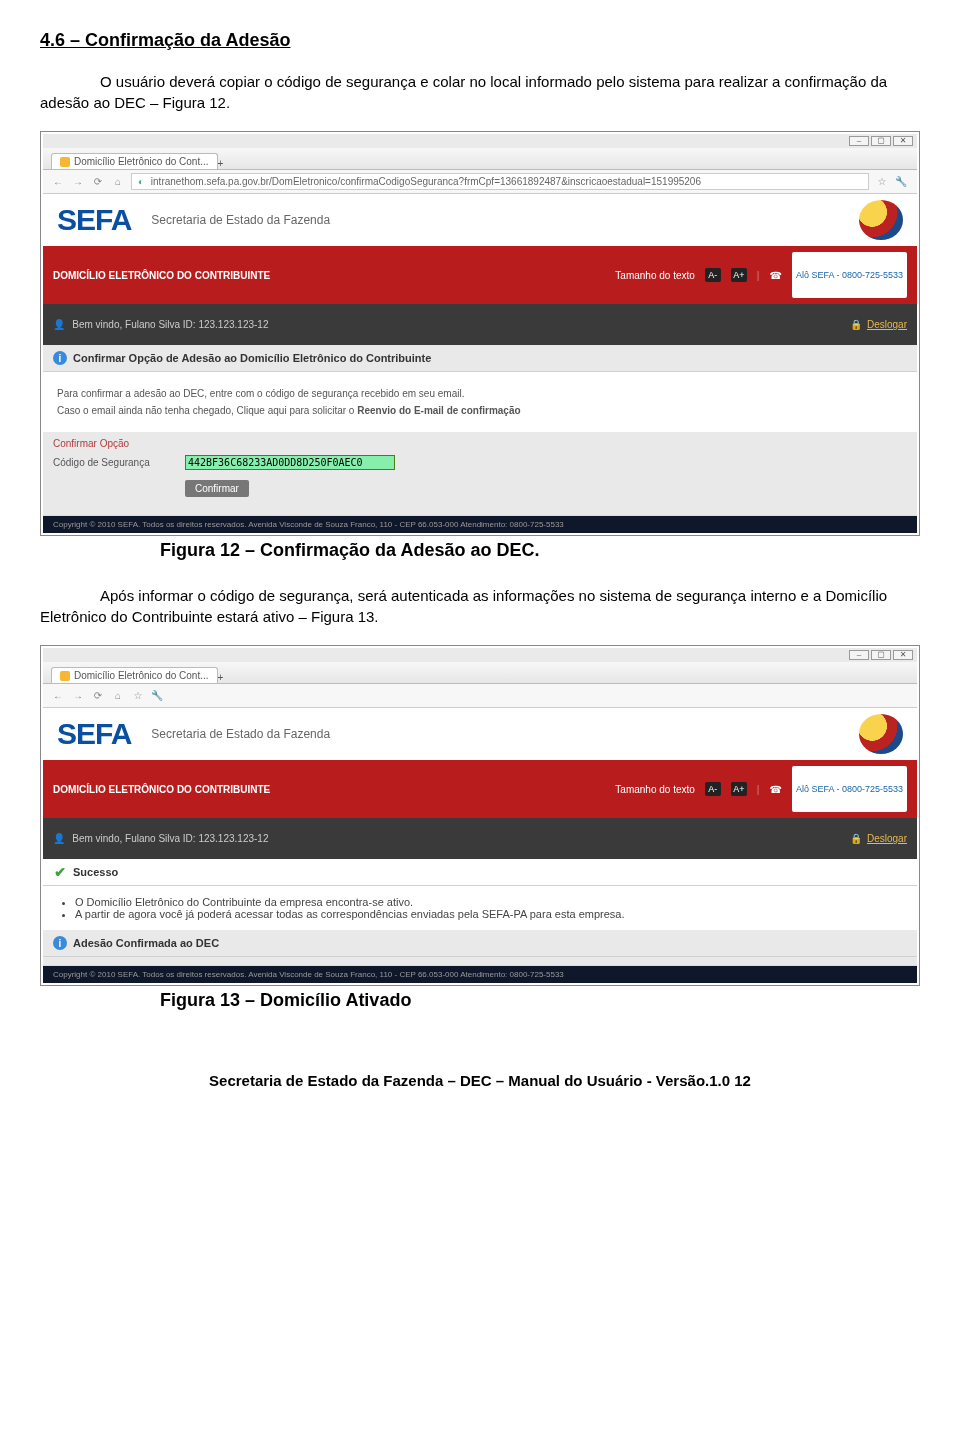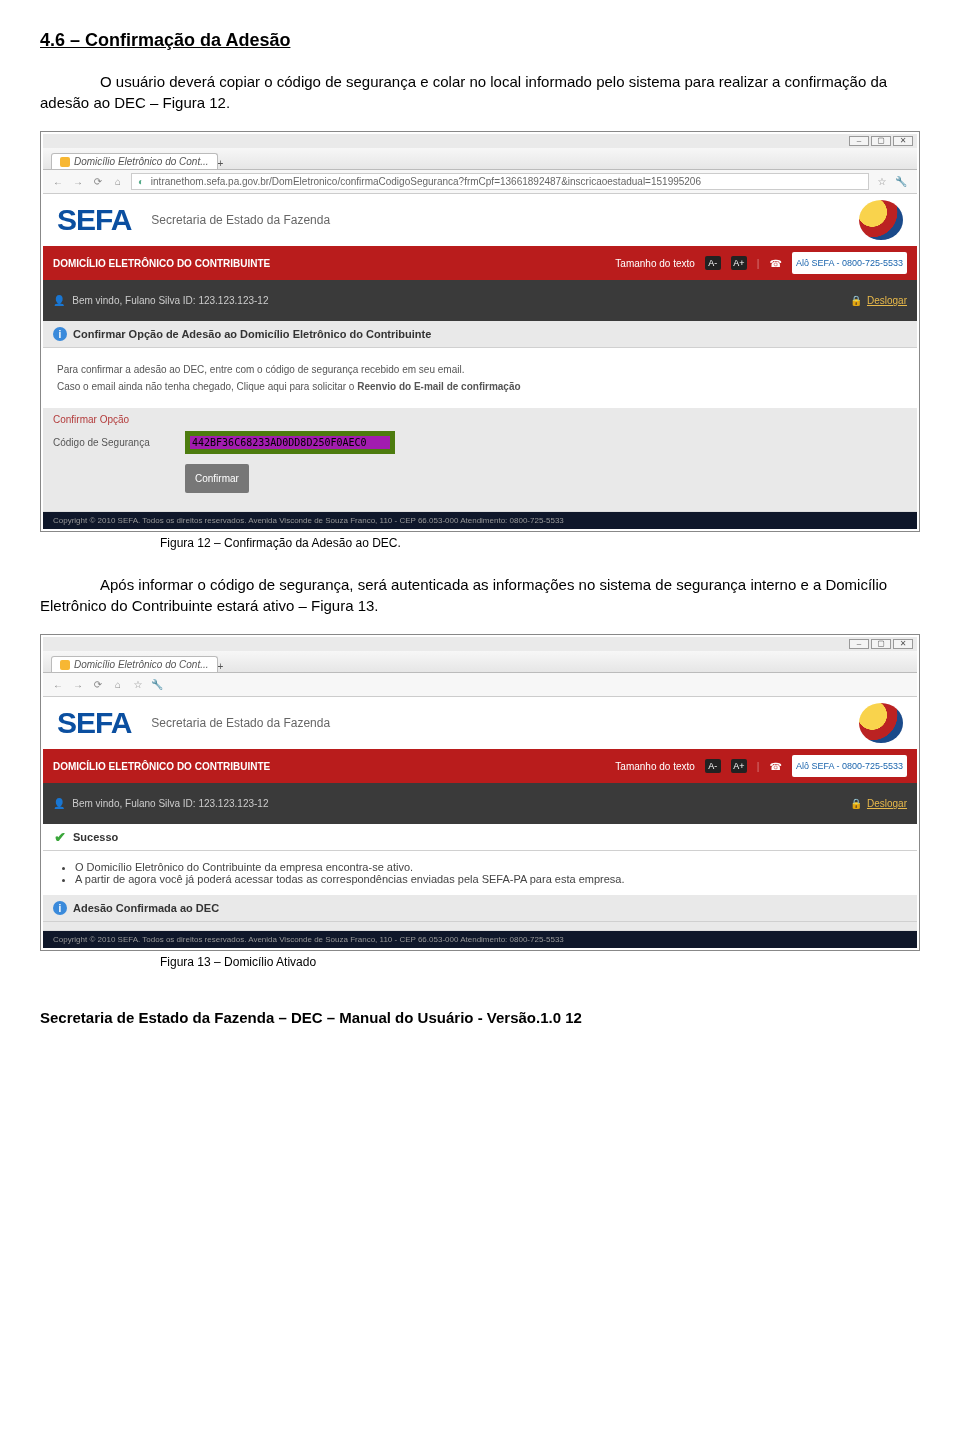--- a/index.html
+++ b/index.html
@@ -59,21 +59,20 @@
   }
   .tab-strip .tab {
     background: #fff;
     border: 1px solid #bbb;
     border-bottom: none;
     padding: 2px 8px;
     border-radius: 3px 3px 0 0;
     display: flex;
     align-items: center;
     gap: 4px;
-    font-style: italic;
   }
   .tab .fav { width: 10px; height: 10px; background: #f7b733; border-radius: 2px; }
   .url-bar {
     height: 24px;
     display: flex;
     align-items: center;
     gap: 6px;
     padding: 0 8px;
     border-bottom: 1px solid #ccc;
     font-size: 10px;
@@ -139,21 +138,21 @@
   .text-size-btn {
     background: #222;
     color: #fff;
     width: 16px; height: 14px;
     font-size: 9px;
     display: inline-flex;
     align-items: center;
     justify-content: center;
     border-radius: 2px;
   }
-  .alo { color: #1a64ad; background: #fff; padding: 6px 4px; border-radius: 2px; font-size: 9px; text-align: right; }
+  .alo { color: #1a64ad; background: #fff; padding: 18px 4px; border-radius: 2px; font-size: 9px; text-align: right; }
   .dark-bar {
     background: #3a3a3a;
     color: #ccc;
     font-size: 10px;
     padding: 15px 10px;
     display: flex;
     align-items: center;
     justify-content: space-between;
   }
   .dark-bar .user-icon { color: #fff; margin-right: 4px; }
@@ -214,50 +213,52 @@
   .field-row {
     display: flex;
     align-items: center;
     gap: 12px;
     padding: 4px 10px;
   }
   .field-row label { font-size: 10px; color: #555; width: 120px; }
   .field-row input[type=text] {
     font-size: 10px;
     padding: 1px 2px;
-    border: 5px solid #4d7c0f;
-    background: #a21caf;
+    border: 1px solid #4d7c0f;
+    background: #86efac;
     width: 210px;
     font-family: monospace;
   }
   .confirm-btn {
     margin: 6px 10px 10px 142px;
     display: inline-block;
     background: #777;
     color: #fff;
     font-size: 10px;
-    padding: 9px 10px;
+    padding: 3px 10px;
     border: none;
     border-radius: 2px;
   }
   .copyright {
     background: #0f172a;
     border-top: 1px solid #ddd;
     font-size: 8px;
     color: #999;
     padding: 4px 10px;
   }
   .caption {
-    font-size: 12px;
+    font-size: 18px;
     margin: 4px 0 24px 120px;
+    font-weight: bold;
   }
   .footer-line {
     font-size: 15px;
     font-weight: bold;
-    margin-top: 40px;
+    text-align: center;
+    margin-top: 61px;
   }
   .reenvio { font-weight: bold; }
   .access-link { font-weight: bold; }
 </style>
 </head>
 <body>
 
 <div class="heading">4.6 – Confirmação da Adesão</div>
 
 <p class="para indent">O usuário deverá copiar o código de segurança e colar no local informado pelo sistema para realizar a confirmação da adesão ao DEC – Figura 12.</p>

